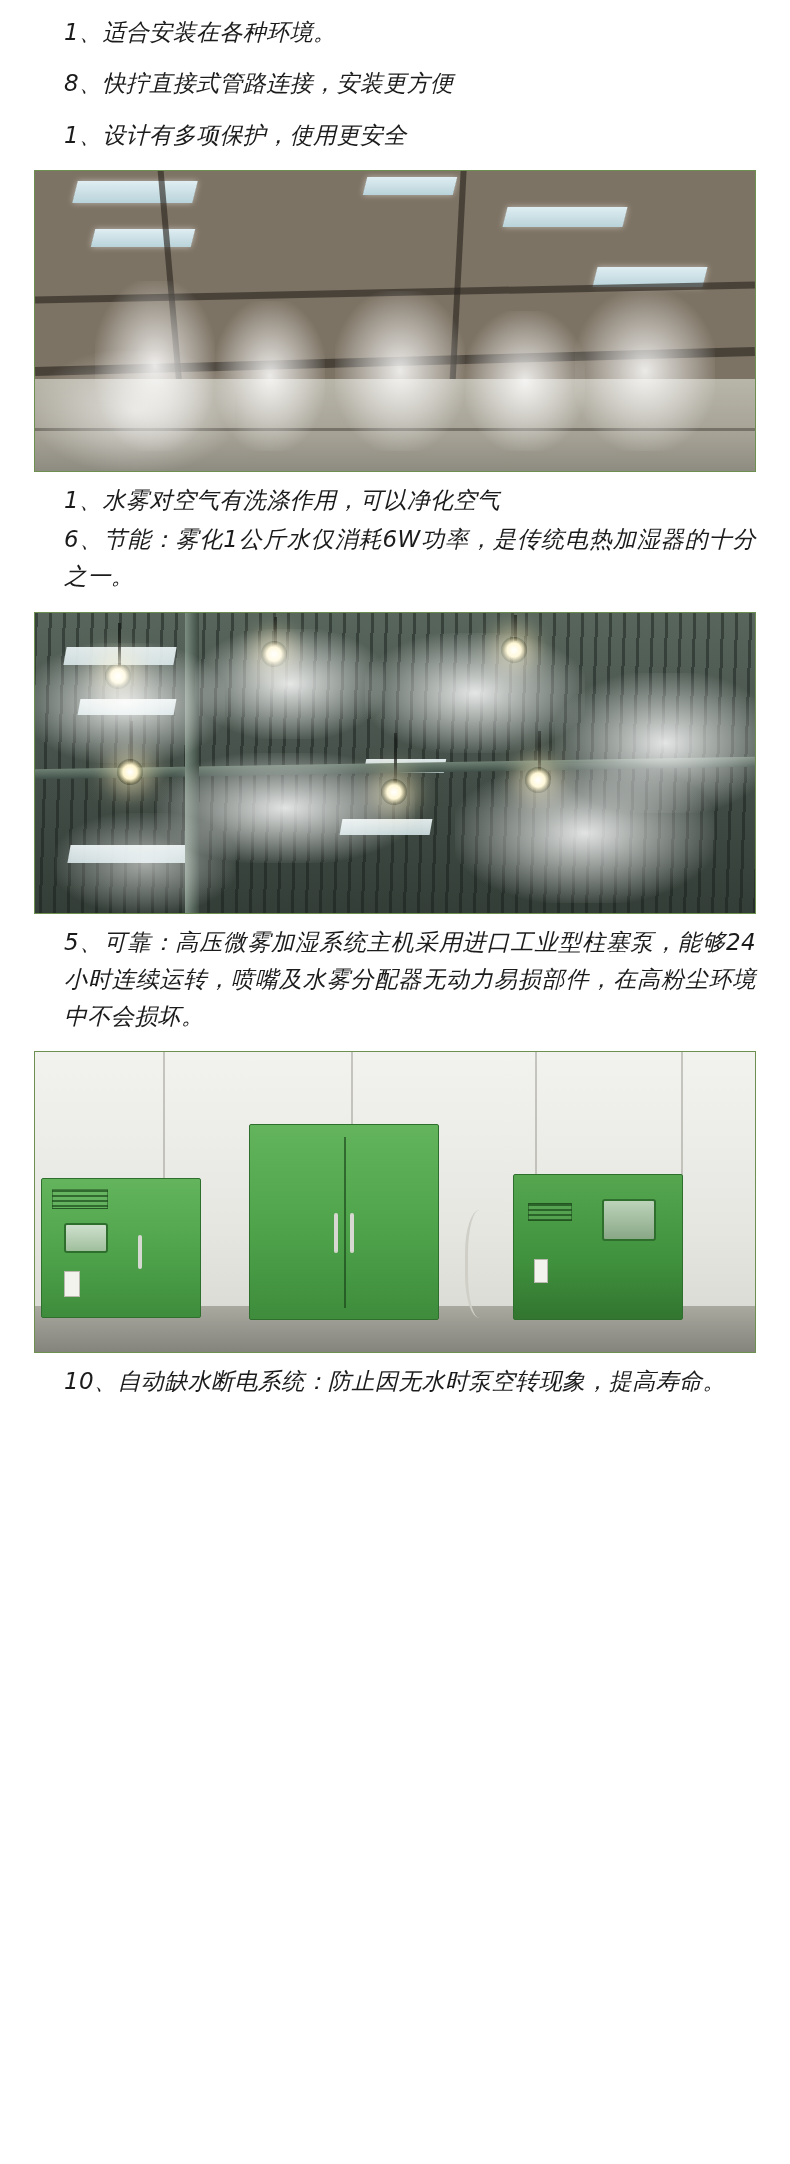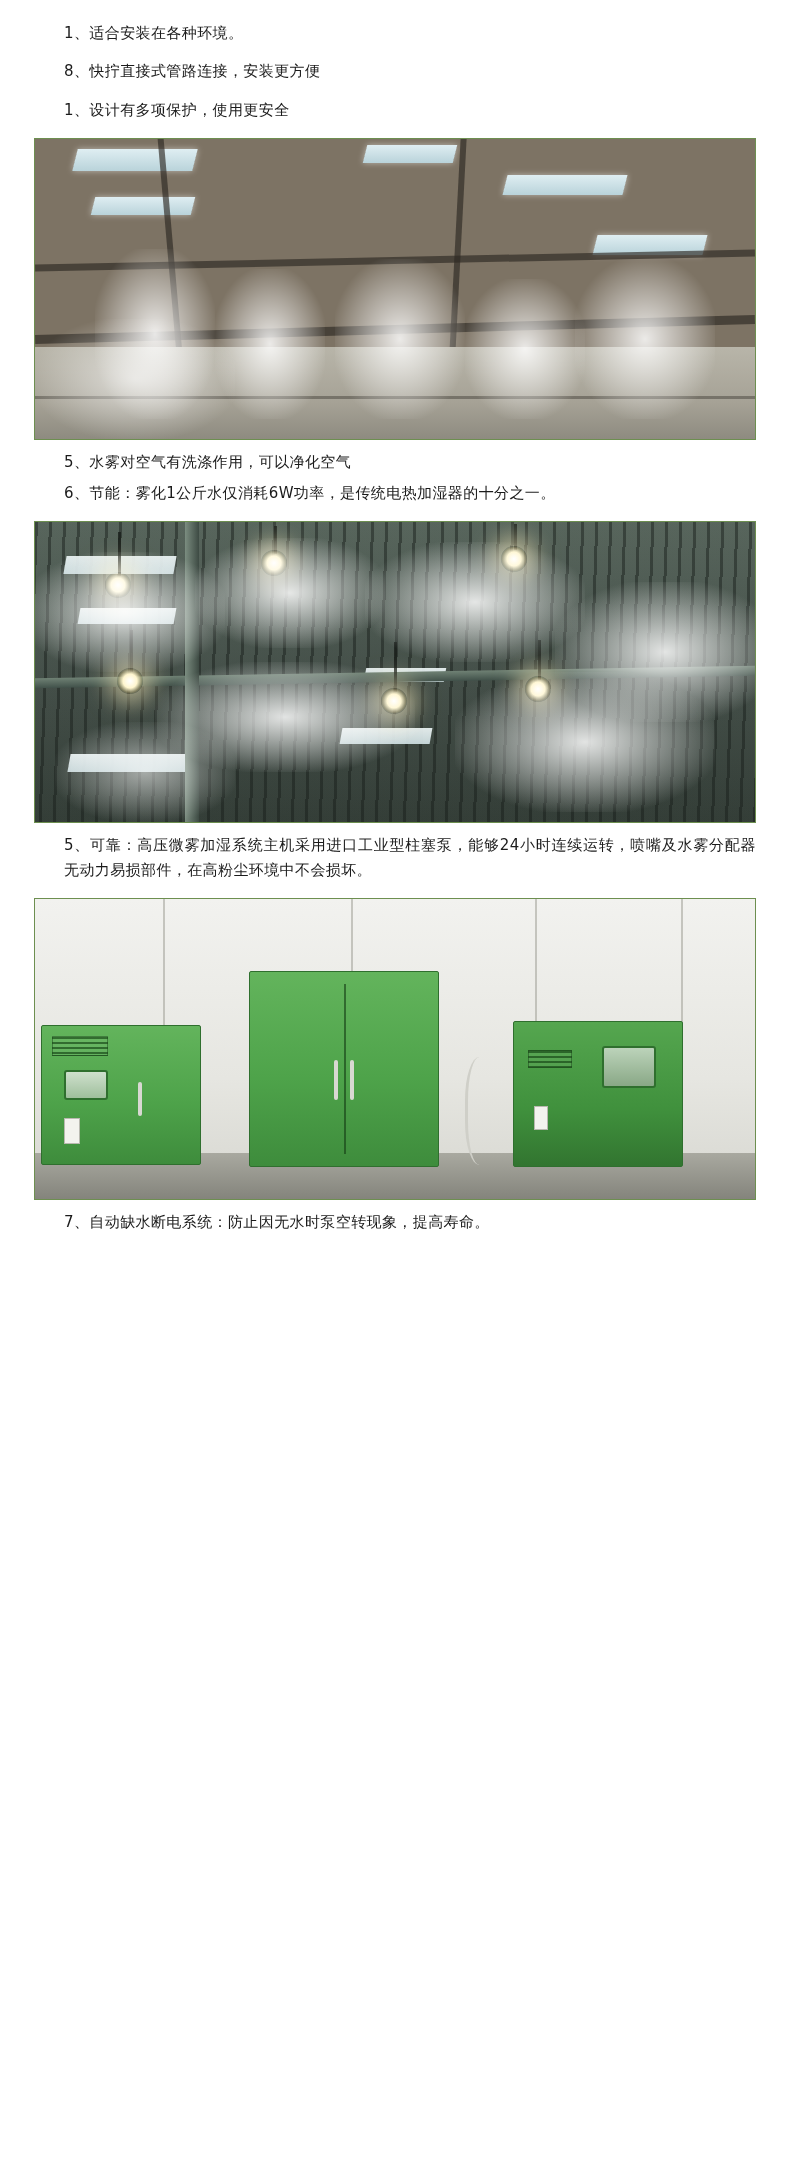--- a/index.html
+++ b/index.html
@@ -13,27 +13,28 @@
     font-family: "DejaVu Sans", "Liberation Sans", sans-serif;
     color: #1b1b1b;
   }
   .page {
     width: 790px;
     min-height: 2164px;
     padding: 14px 34px 18px 34px;
     background: #ffffff;
   }
   .para {
-    font-size: 15px;
+    font-size: 23px;
     line-height: 1.62;
     letter-spacing: 0.4px;
-    margin: 7px 0 14px 0;
+    margin: 0 0 14px 0;
     text-indent: 0;
     padding-left: 30px;
     text-align: justify;
+    font-style: italic;
   }
   .para.tight {
     margin-bottom: 2px;
   }
   .para.block {
     padding-left: 30px;
     text-indent: -0px;
     margin-bottom: 4px;
   }
   .img-wrap {
@@ -187,21 +188,21 @@
       <div class="mist" style="left:60px; top:110px; width:120px; height:170px;"></div>
       <div class="mist" style="left:180px; top:130px; width:110px; height:150px;"></div>
       <div class="mist" style="left:300px; top:120px; width:130px; height:160px;"></div>
       <div class="mist" style="left:430px; top:140px; width:120px; height:140px;"></div>
       <div class="mist" style="left:540px; top:120px; width:140px; height:160px;"></div>
       <div class="mist" style="left:0px; top:180px; width:200px; height:120px; opacity:.7;"></div>
     </div>
   </div>
 
   <div>
-    <p class="para tight">5、水雾对空气有洗涤作用，可以净化空气</p>
+    <p class="para tight">1、水雾对空气有洗涤作用，可以净化空气</p>
     <p class="para tight">6、节能：雾化1公斤水仅消耗6W功率，是传统电热加湿器的十分之一。</p>
   </div>
 
   <div class="img-wrap">
     <div class="photo photo-2">
       <div class="p2-roof"></div>
       <div class="p2-skylight" style="left:30px; top:34px; width:110px; height:18px;"></div>
       <div class="p2-skylight" style="left:44px; top:86px; width:96px; height:16px;"></div>
       <div class="p2-skylight" style="left:34px; top:232px; width:120px; height:18px;"></div>
       <div class="p2-skylight" style="left:330px; top:146px; width:80px; height:14px;"></div>
@@ -260,16 +261,16 @@
         <div class="cab-win" style="left:88px; top:24px; width:54px; height:42px; background:linear-gradient(180deg,#bcd3ba,#89a886);"></div>
         <div class="cab-vent" style="left:14px; top:28px; width:44px; height:18px;"></div>
         <div class="cab-label" style="left:20px; top:84px; width:14px; height:24px;"></div>
       </div>
 
       <div class="hose" style="left:430px; top:158px; width:36px; height:108px;"></div>
     </div>
   </div>
 
   <div>
-    <p class="para block">7、自动缺水断电系统：防止因无水时泵空转现象，提高寿命。</p>
+    <p class="para block">10、自动缺水断电系统：防止因无水时泵空转现象，提高寿命。</p>
   </div>
 
 </div>
 
 </body></html>

